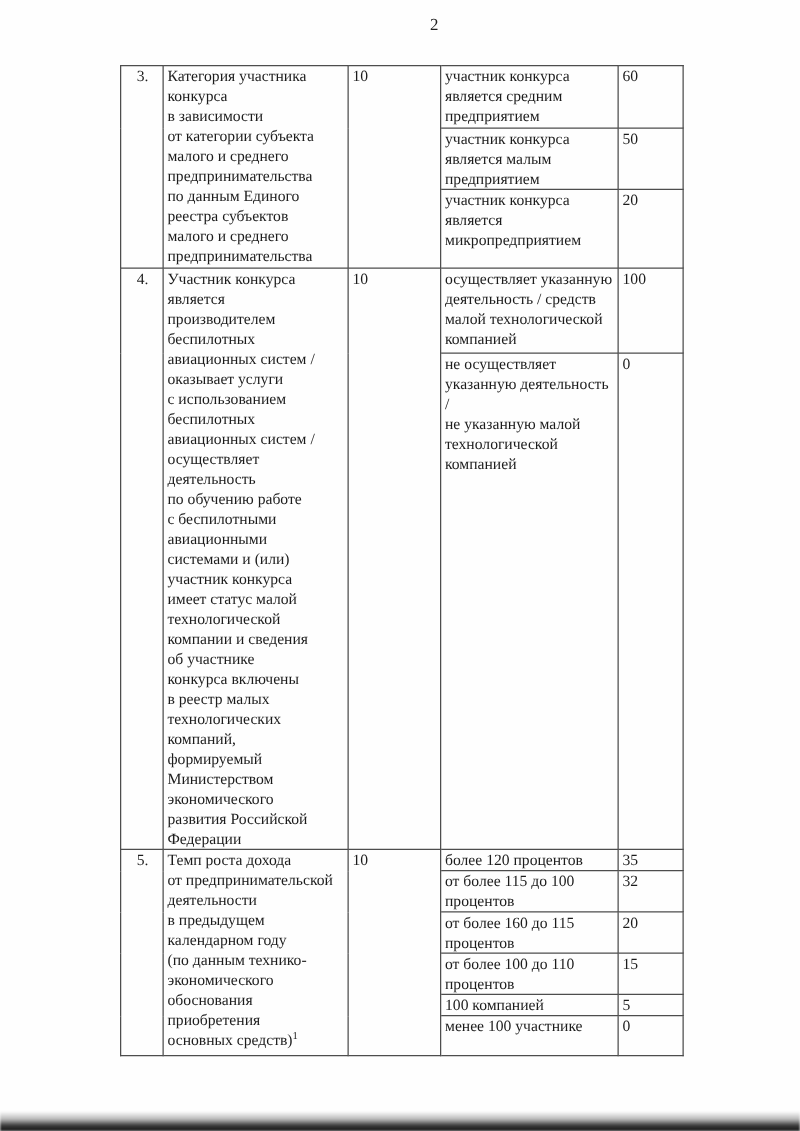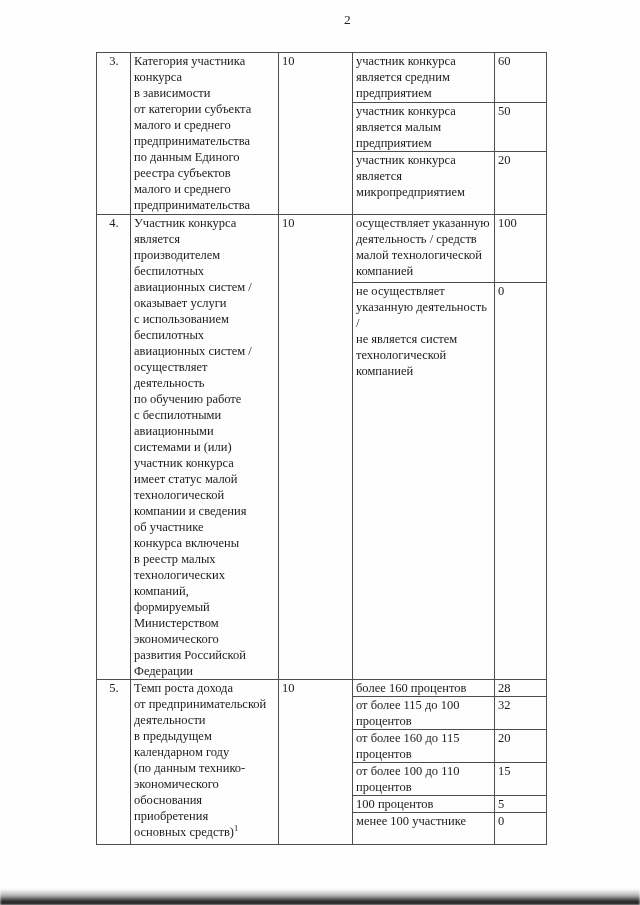--- a/index.html
+++ b/index.html
@@ -151,59 +151,59 @@
       <td class="weight-cell" rowspan="2"><span class="pre">10</span></td>
       <td class="option-cell"><span class="pre">осуществляет указанную
 деятельность / средств
 малой технологической
 компанией</span></td>
       <td class="score-cell"><span class="pre">100</span></td>
     </tr>
     <tr style="height:397px">
       <td class="option-cell"><span class="pre">не осуществляет
 указанную деятельность /
-не является систем
+не указанную малой
 технологической
 компанией</span></td>
       <td class="score-cell"><span class="pre">0</span></td>
     </tr>
 
     <tr style="height:17px">
       <td class="num-cell" rowspan="6"><span class="pre">5.</span></td>
       <td class="criterion-cell" rowspan="6"><span class="pre">Темп роста дохода
 от предпринимательской
 деятельности
 в предыдущем
 календарном году
 (по данным технико-
 экономического
 обоснования
 приобретения
 основных средств)</span><sup class="footnote-marker">1</sup></td>
       <td class="weight-cell" rowspan="6"><span class="pre">10</span></td>
-      <td class="option-cell"><span class="pre">более 160 процентов</span></td>
-      <td class="score-cell"><span class="pre">28</span></td>
+      <td class="option-cell"><span class="pre">более 120 процентов</span></td>
+      <td class="score-cell"><span class="pre">35</span></td>
     </tr>
     <tr style="height:33px">
       <td class="option-cell"><span class="pre">от более 115 до 100
 процентов</span></td>
       <td class="score-cell"><span class="pre">32</span></td>
     </tr>
     <tr style="height:33px">
       <td class="option-cell"><span class="pre">от более 160 до 115
 процентов</span></td>
       <td class="score-cell"><span class="pre">20</span></td>
     </tr>
     <tr style="height:33px">
       <td class="option-cell"><span class="pre">от более 100 до 110
 процентов</span></td>
       <td class="score-cell"><span class="pre">15</span></td>
     </tr>
     <tr style="height:17px">
-      <td class="option-cell"><span class="pre">100 процентов</span></td>
+      <td class="option-cell"><span class="pre">100 компанией</span></td>
       <td class="score-cell"><span class="pre">5</span></td>
     </tr>
     <tr style="height:32px">
       <td class="option-cell"><span class="pre">менее 100 участнике</span></td>
       <td class="score-cell"><span class="pre">0</span></td>
     </tr>
   </tbody>
     </table>
 
   <div class="scan-shadow"></div>

